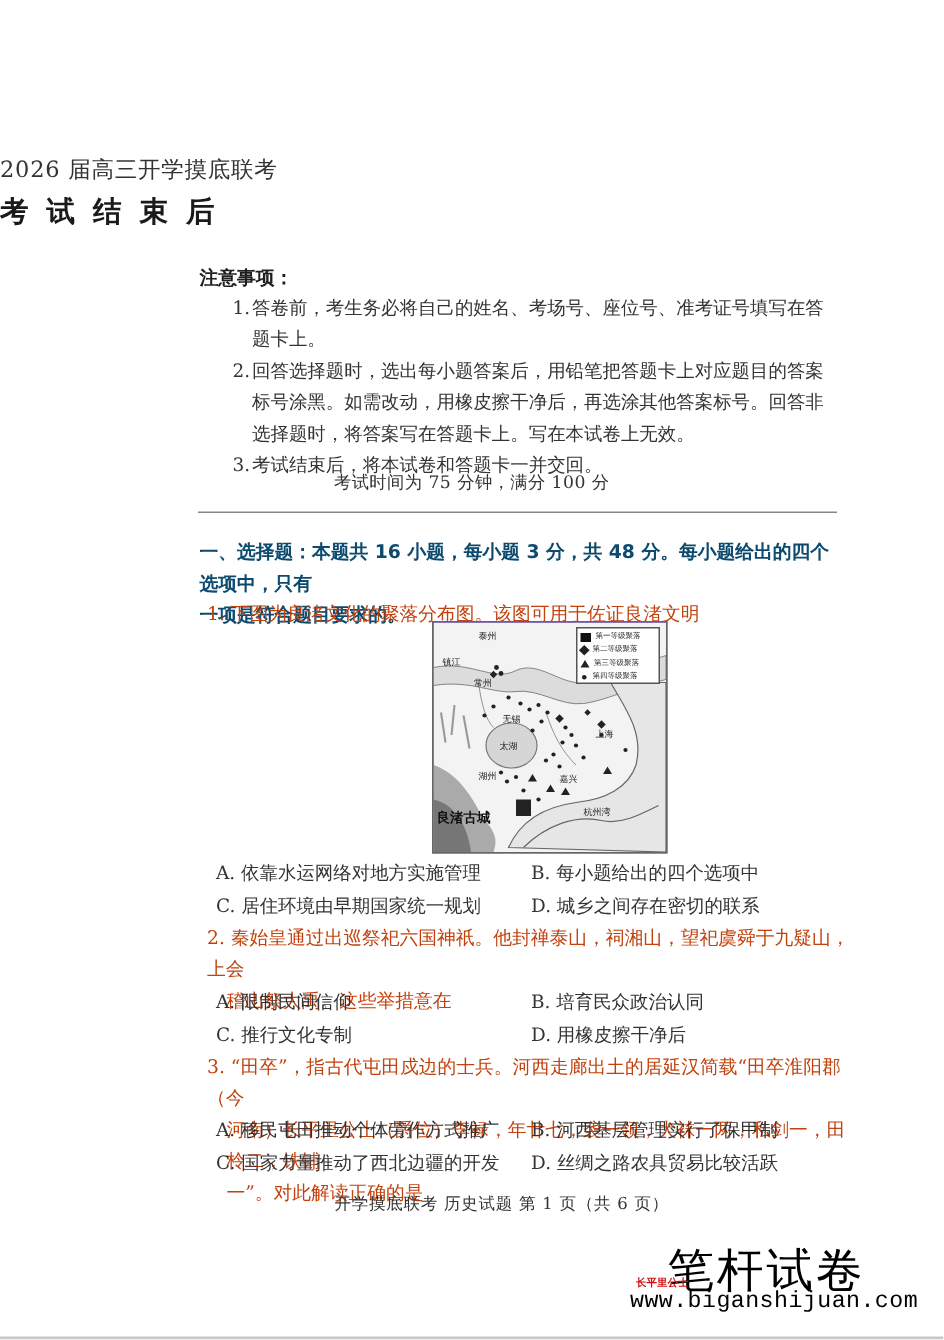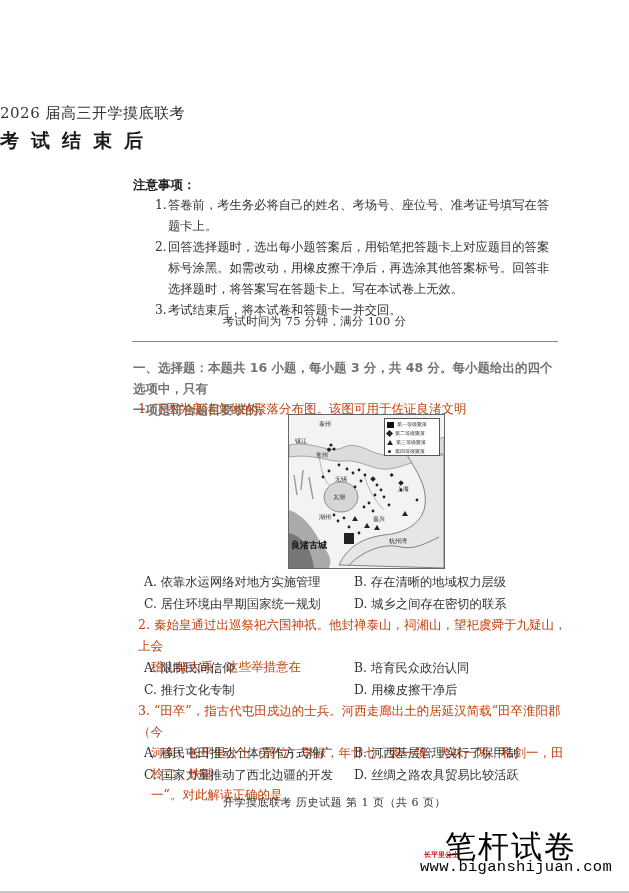--- a/index.html
+++ b/index.html
@@ -10,21 +10,21 @@
   .page { position: absolute; left: 0; top: 0; width: 629px; height: 893px; }
   .exam-header { position: absolute; left: 0; width: 629px; text-align: left; }
   .exam-subtitle { top: 104px; font-size: 15px; letter-spacing: 0.5px; color: #333; }
   .exam-title { top: 128px; font-size: 19px; font-weight: bold; letter-spacing: 12px; color: #1a1a1a; font-family: "DejaVu Sans", sans-serif; }
   .notice-heading { position: absolute; left: 133px; top: 177px; font-size: 12.5px; font-weight: bold; font-family: "DejaVu Sans", sans-serif; color:#1f1f1f; }
   .notice-list { position: absolute; left: 155px; top: 195px; width: 405px; font-size: 12.3px; line-height: 21px; color: #333; }
   .notice-item { position: relative; padding-left: 13px; }
   .notice-item .num { position: absolute; left: 0; top: 0; }
   .exam-time { position: absolute; left: 0; width: 629px; top: 314px; text-align: center; font-size: 11.5px; color: #333; letter-spacing: 0.3px; }
   .divider { position: absolute; left: 132px; top: 341px; width: 426px; height: 1px; background: #888; }
-  .section-head { position: absolute; left: 133px; top: 357px; width: 430px; font-size: 12.5px; font-weight: bold; line-height: 21px; font-family: "DejaVu Sans", sans-serif; color: #737373; }
+  .section-head { position: absolute; left: 133px; top: 357px; width: 430px; font-size: 12.5px; font-weight: bold; line-height: 21px; font-family: "DejaVu Sans", sans-serif; color: #0c4a6e; }
   .section-head .cont { display:block; }
   .q { position: absolute; left: 138px; width: 432px; font-size: 12.5px; line-height: 21px; color: #c2410c; }
   .q-stem .cont { display: block; padding-left: 13px; }
   .opts { position: absolute; left: 144px; width: 420px; font-size: 12.3px; line-height: 22px; color: #333; }
   .opt-row { display: flex; justify-content: center; }
   .opt { width: 220px; white-space: nowrap; }
   .map-figure { position: absolute; left: 288px; top: 414px; width: 155px; height: 153px; border: 1px solid #666; background: #8b5cf6; overflow: hidden; }
   .map-figure svg { display: block; }
   .legend { position: absolute; right: 4px; top: 3px; width: 56px; height: 38px; background: #fff; border: 1px solid #555; font-size: 5px; line-height: 9px; padding: 1px 2px; box-sizing: border-box; font-family: "DejaVu Sans", sans-serif; }
   .legend-row { display: flex; align-items: center; gap: 3px; }
@@ -157,21 +157,21 @@
     <span class="map-label" style="left:108px;top:70px;">上海</span>
     <span class="map-label" style="left:84px;top:100px;">嘉兴</span>
     <span class="map-label" style="left:30px;top:98px;">湖州</span>
     <span class="map-label big" style="left:2px;top:124px;">良渚古城</span>
     <span class="map-label" style="left:100px;top:122px;">杭州湾</span>
   </div>
 
   <div class="opts" style="top:571px;">
     <div class="opt-row">
       <span class="opt">A. 依靠水运网络对地方实施管理</span>
-      <span class="opt">B. 存在清晰的地域权力层级</span>
+      <span class="opt">B. 每小题给出的四个选项中</span>
     </div>
     <div class="opt-row">
       <span class="opt">C. 居住环境由早期国家统一规划</span>
       <span class="opt">D. 城乡之间存在密切的联系</span>
     </div>
   </div>
 
   <div class="q q-stem" style="top:614px;">
     <span>2. 秦始皇通过出巡祭祀六国神祇。他封禅泰山，祠湘山，望祀虞舜于九疑山，上会</span>
     <span class="cont">稽山祭大禹。这些举措意在</span>

